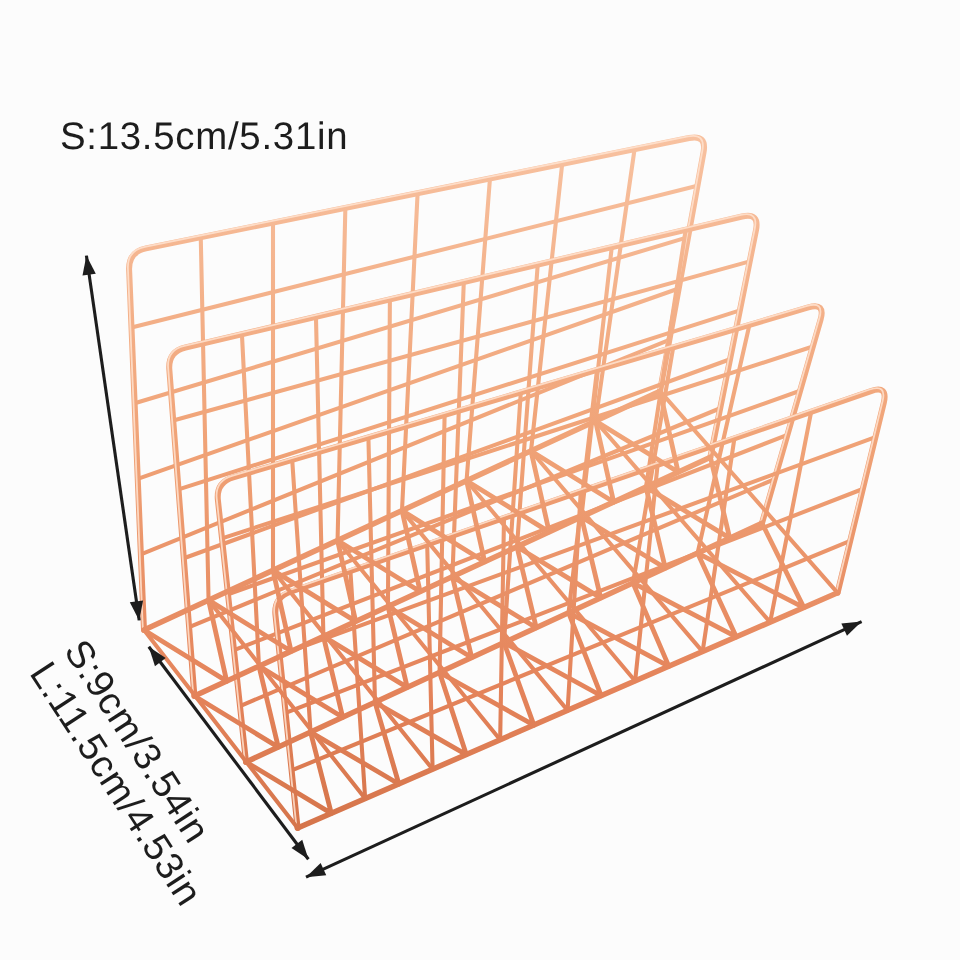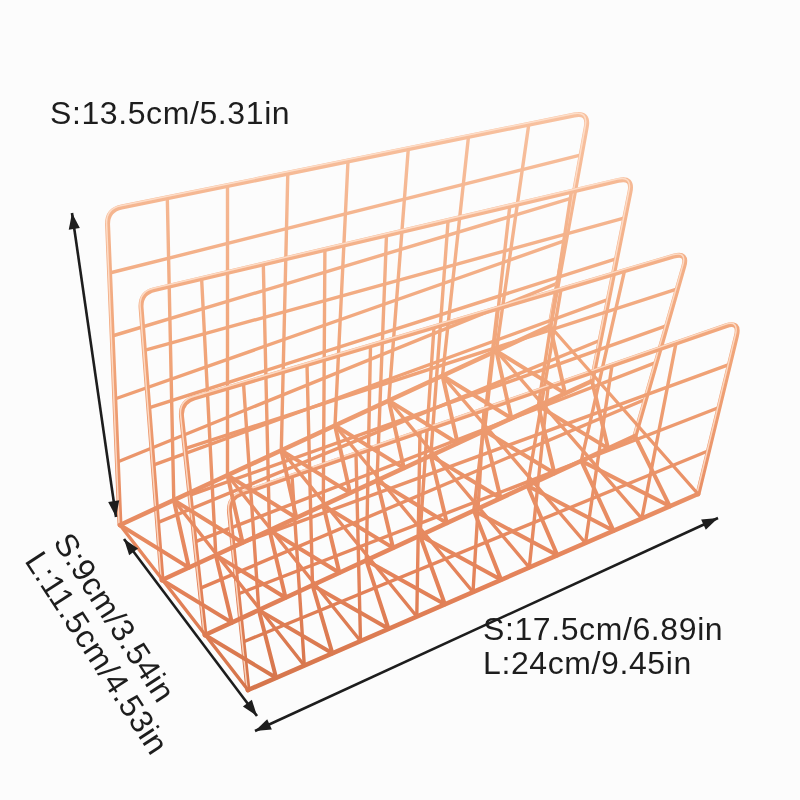--- a/index.html
+++ b/index.html
@@ -123,18 +123,14 @@
 
   <div class="label" id="label-height">
     <div>S:13.5cm/5.31in</div>
   </div>
 
   <div class="label" id="label-depth">
     <div>S:9cm/3.54in</div>
     <div>L:11.5cm/4.53in</div>
   </div>
 
-  <div class="label" id="label-width">
-    <div>S:17.5cm/6.89in</div>
-    <div>L:24cm/9.45in</div>
-  </div>
 
 </div>
 
 </body></html>

